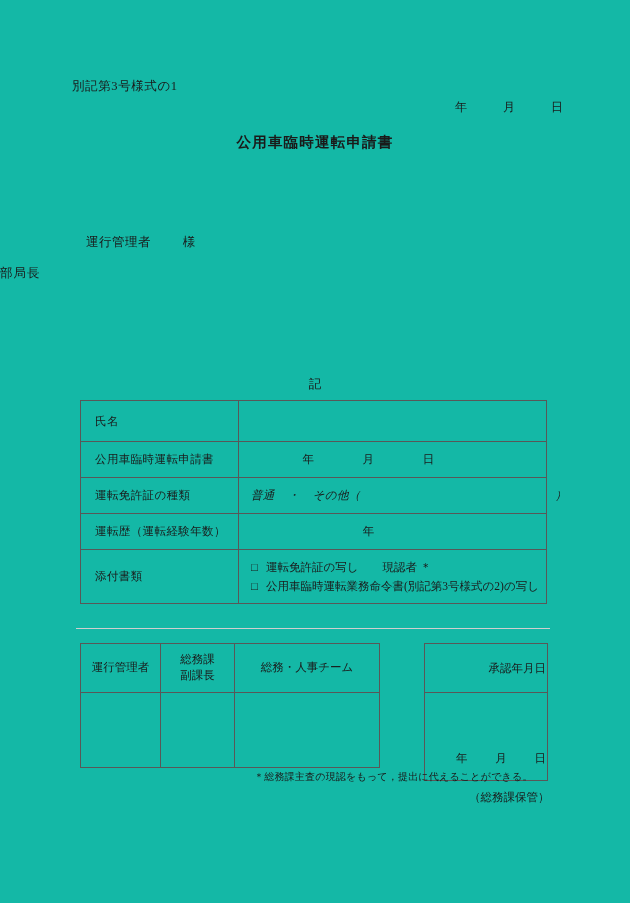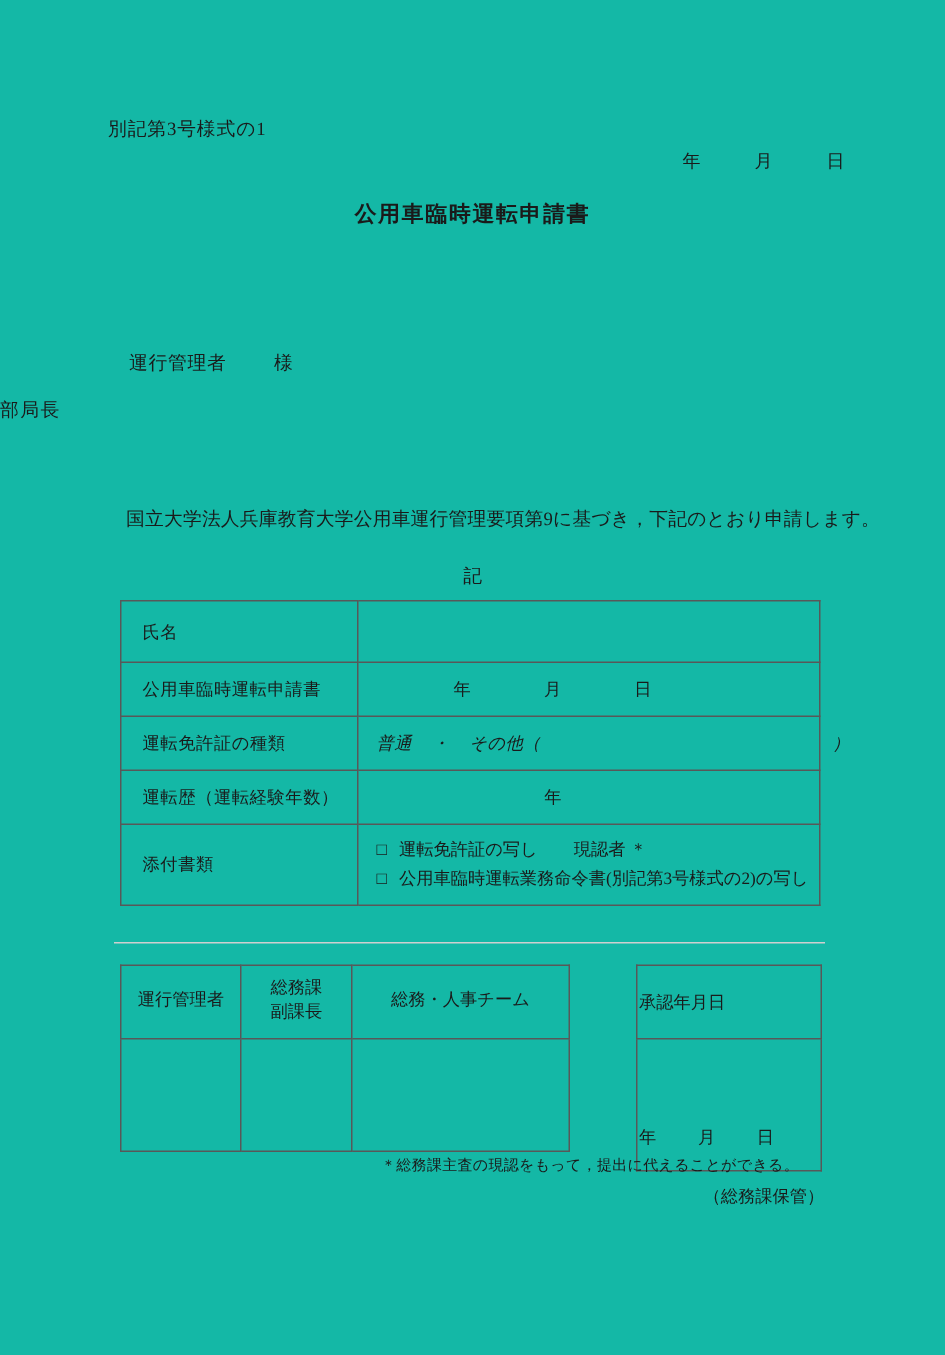--- a/index.html
+++ b/index.html
@@ -174,21 +174,21 @@
     position: absolute;
     left: 424px;
     top: 643px;
     width: 124px;
     border-collapse: collapse;
     table-layout: fixed;
   }
   .appr-table td {
     border: 1px solid #585858;
     font-size: 11.5px;
-    text-align: left;
+    text-align: right;
     vertical-align: middle;
   }
   .appr-table .head-row td { height: 46px; }
   .appr-table .date-row td { height: 72px; vertical-align: bottom; padding-bottom: 14px; }
   .appr-table .date-row .g { display: inline-block; width: 22px; }
 
   
   .note-1 {
     position: absolute;
     left: 254px;
@@ -222,21 +222,20 @@
 
   <div class="doc-title">公用車臨時運転申請書</div>
 
   <div class="addressee">
     <span>運行管理者</span>
     <span class="sama">様</span>
   </div>
 
   <div class="applicant">部局長</div>
 
-  <div class="body-text">国立大学法人兵庫教育大学公用車運行管理要項第9に基づき，下記のとおり申請します。</div>
 
   <div class="ki-mark">記</div>
 
   <table class="main-table">
     <tbody>
       <tr class="r-name">
         <td class="lbl">氏名</td>
         <td class="val"></td>
       </tr>
       <tr class="r-issue">

